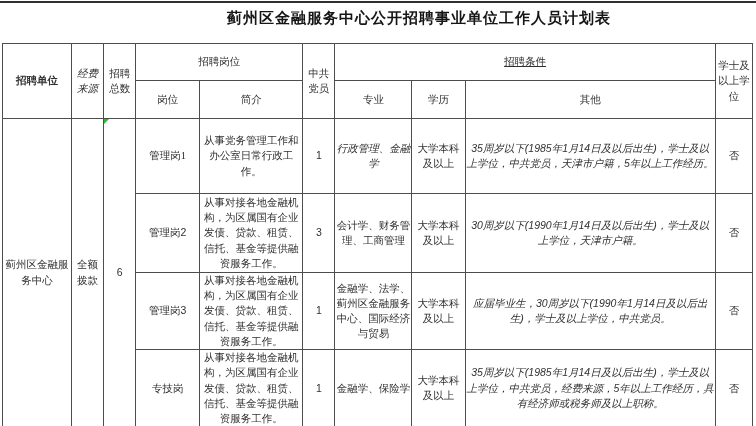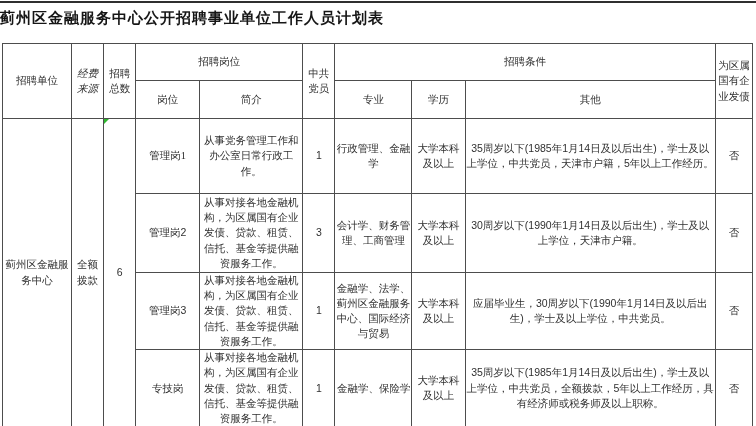--- a/index.html
+++ b/index.html
@@ -1,27 +1,27 @@
 <!DOCTYPE html>
 <html><head>
 <meta charset="utf-8">
 <style>
   html,body{margin:0;padding:0;}
   body{background:#e9e9e9;font-family:"Liberation Sans","DejaVu Sans",sans-serif;}
   .screen{position:relative;width:756px;height:426px;background:#ffffff;overflow:hidden;}
   .top-rule{position:absolute;top:1px;left:0;width:756px;border-top:2px solid #2f2f2f;}
-  .title{position:absolute;top:9px;left:0;width:611px;text-align:left;
+  .title{position:absolute;top:9px;left:0;width:611px;text-align:right;
          font-size:15px;font-weight:bold;color:#161616;letter-spacing:1px;}
   table.plan{position:absolute;top:43px;left:2px;width:751px;border-collapse:collapse;
              table-layout:fixed;}
   table.plan td{border:1px solid #4d4d4d;text-align:center;vertical-align:middle;
                 font-size:10.5px;color:#303030;line-height:1.45;padding:0 1px;
                 overflow:hidden;word-break:break-all;}
   td.intro{font-size:10.5px;padding:0 3px;text-align:left;}
-  td.other{font-size:10px;padding:1px 3px;text-align:left;line-height:1.5;}
+  td.other{font-size:10px;padding:1px 3px;text-align:left;line-height:1.5;font-style:italic;}
   td.major{font-size:10px;padding:0;}
   td.edu{font-size:10px;padding:0;}
   td.unitcell{font-size:9.5px;padding:0;}
   td.totalcell{position:relative;}
   .tri{position:absolute;top:0;left:0;width:0;height:0;
        border-top:5px solid #2eb82e;border-right:5px solid transparent;}
   tr.h1{height:37px;} tr.h2{height:38px;}
   tr.r1{height:75px;} tr.r2{height:79px;} tr.r3{height:76px;} tr.r4{height:75px;}
 </style>
 </head>
@@ -40,47 +40,47 @@
         <col style="width:103px">
         <col style="width:32px">
       <col style="width:77px">
         <col style="width:53px">
         <col style="width:250px">
       <col style="width:37px">
     </colgroup>
 
     <tbody>
         <tr class="h1">
-      <td rowspan="2" style="border-color: rgb(77, 77, 77); color: rgb(48, 48, 48);">招聘单位</td>
+      <td rowspan="2" style="border-color: rgb(77, 77, 77); color: rgb(48, 48, 48); font-weight: bold;">招聘单位</td>
       <td rowspan="2" style="border-color: rgb(77, 77, 77); color: rgb(48, 48, 48); font-style: italic;">经费来源</td>
       <td rowspan="2" style="border-color: rgb(77, 77, 77); color: rgb(48, 48, 48);">招聘总数</td>
       <td colspan="2" style="border-color: rgb(77, 77, 77); color: rgb(48, 48, 48);">招聘岗位</td>
       <td rowspan="2" style="border-color: rgb(77, 77, 77); color: rgb(48, 48, 48);">中共党员</td>
-      <td colspan="3" style="border-color: rgb(77, 77, 77); color: rgb(48, 48, 48);">招聘条件</td>
-      <td rowspan="2" style="border-color: rgb(77, 77, 77); color: rgb(48, 48, 48);">为区属国有企业发债</td>
+      <td colspan="3" style="border-color: rgb(77, 77, 77); color: rgb(48, 48, 48); text-decoration: underline;">招聘条件</td>
+      <td rowspan="2" style="border-color: rgb(77, 77, 77); color: rgb(48, 48, 48);">学士及以上学位</td>
     </tr>
     <tr class="h2">
       <td style="border-color: rgb(77, 77, 77); color: rgb(48, 48, 48);">岗位</td>
       <td style="border-color: rgb(77, 77, 77); color: rgb(48, 48, 48);">简介</td>
       <td style="border-color: rgb(77, 77, 77); color: rgb(48, 48, 48);">专业</td>
       <td style="border-color: rgb(77, 77, 77); color: rgb(48, 48, 48);">学历</td>
       <td style="border-color: rgb(77, 77, 77); color: rgb(48, 48, 48);">其他</td>
     </tr>
 
     <tr class="r1">
       <td rowspan="4" class="unitcell" style="border-color: rgb(77, 77, 77); color: rgb(48, 48, 48); border-radius: 17px;">蓟州区金融服务中心</td>
       <td rowspan="4" style="border-color: rgb(77, 77, 77); color: rgb(48, 48, 48);">全额拨款</td>
       <td rowspan="4" class="totalcell" style="border-color: rgb(77, 77, 77); color: rgb(48, 48, 48);">
         <span class="tri" style="border-top-color: rgb(46, 184, 46);"></span>
         <span>6</span>
       </td>
       <td style="border-color: rgb(77, 77, 77); color: rgb(48, 48, 48); font-family: Liberation Serif, serif;">管理岗1</td>
       <td class="intro" style="border-color: rgb(77, 77, 77); color: rgb(48, 48, 48);">从事党务管理工作和办公室日常行政工作。</td>
       <td style="border-color: rgb(77, 77, 77); color: rgb(48, 48, 48);">1</td>
-      <td class="major" style="border-color: rgb(77, 77, 77); color: rgb(48, 48, 48);">行政管理、金融学</td>
+      <td class="major" style="border-color: rgb(77, 77, 77); color: rgb(48, 48, 48); font-style: italic;">行政管理、金融学</td>
       <td class="edu" style="border-color: rgb(77, 77, 77); color: rgb(48, 48, 48);">大学本科及以上</td>
       <td class="other" style="border-color: rgb(77, 77, 77); color: rgb(48, 48, 48);">35周岁以下(1985年1月14日及以后出生)，学士及以上学位，中共党员，天津市户籍，5年以上工作经历。</td>
       <td style="border-color: rgb(77, 77, 77); color: rgb(48, 48, 48);">否</td>
     </tr>
 
     <tr class="r2">
       <td style="border-color: rgb(77, 77, 77); color: rgb(48, 48, 48);">管理岗2</td>
       <td class="intro" style="border-color: rgb(77, 77, 77); color: rgb(48, 48, 48);">从事对接各地金融机构，为区属国有企业发债、贷款、租赁、信托、基金等提供融资服务工作。</td>
       <td style="border-color: rgb(77, 77, 77); color: rgb(48, 48, 48);">3</td>
       <td class="major" style="border-color: rgb(77, 77, 77); color: rgb(48, 48, 48);">会计学、财务管理、工商管理</td>
@@ -96,20 +96,20 @@
       <td class="major" style="border-color: rgb(77, 77, 77); color: rgb(48, 48, 48);">金融学、法学、蓟州区金融服务中心、国际经济与贸易</td>
       <td class="edu" style="border-color: rgb(77, 77, 77); color: rgb(48, 48, 48);">大学本科及以上</td>
       <td class="other" style="border-color: rgb(77, 77, 77); color: rgb(48, 48, 48);">应届毕业生，30周岁以下(1990年1月14日及以后出生)，学士及以上学位，中共党员。</td>
       <td style="border-color: rgb(77, 77, 77); color: rgb(48, 48, 48);">否</td>
     </tr>
 
     <tr class="r4">
       <td style="border-color: rgb(77, 77, 77); color: rgb(48, 48, 48);">专技岗</td>
       <td class="intro" style="border-color: rgb(77, 77, 77); color: rgb(48, 48, 48);">从事对接各地金融机构，为区属国有企业发债、贷款、租赁、信托、基金等提供融资服务工作。</td>
       <td style="border-color: rgb(77, 77, 77); color: rgb(48, 48, 48);">1</td>
-      <td class="major" style="border-color: rgb(77, 77, 77); color: rgb(48, 48, 48); text-align: right;">金融学、保险学</td>
+      <td class="major" style="border-color: rgb(77, 77, 77); color: rgb(48, 48, 48);">金融学、保险学</td>
       <td class="edu" style="border-color: rgb(77, 77, 77); color: rgb(48, 48, 48);">大学本科及以上</td>
-      <td class="other" style="border-color: rgb(77, 77, 77); color: rgb(48, 48, 48);">35周岁以下(1985年1月14日及以后出生)，学士及以上学位，中共党员，全额拨款，5年以上工作经历，具有经济师或税务师及以上职称。</td>
+      <td class="other" style="border-color: rgb(77, 77, 77); color: rgb(48, 48, 48);">35周岁以下(1985年1月14日及以后出生)，学士及以上学位，中共党员，经费来源，5年以上工作经历，具有经济师或税务师及以上职称。</td>
       <td style="border-color: rgb(77, 77, 77); color: rgb(48, 48, 48);">否</td>
     </tr>
   </tbody>
     </table>
 </div>
 
 </body></html>

